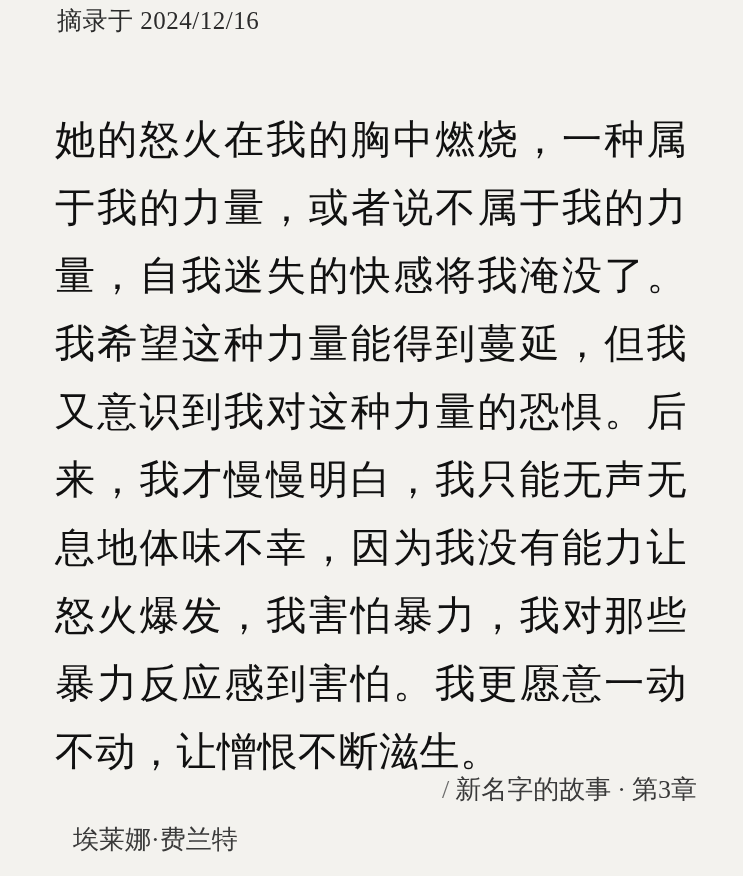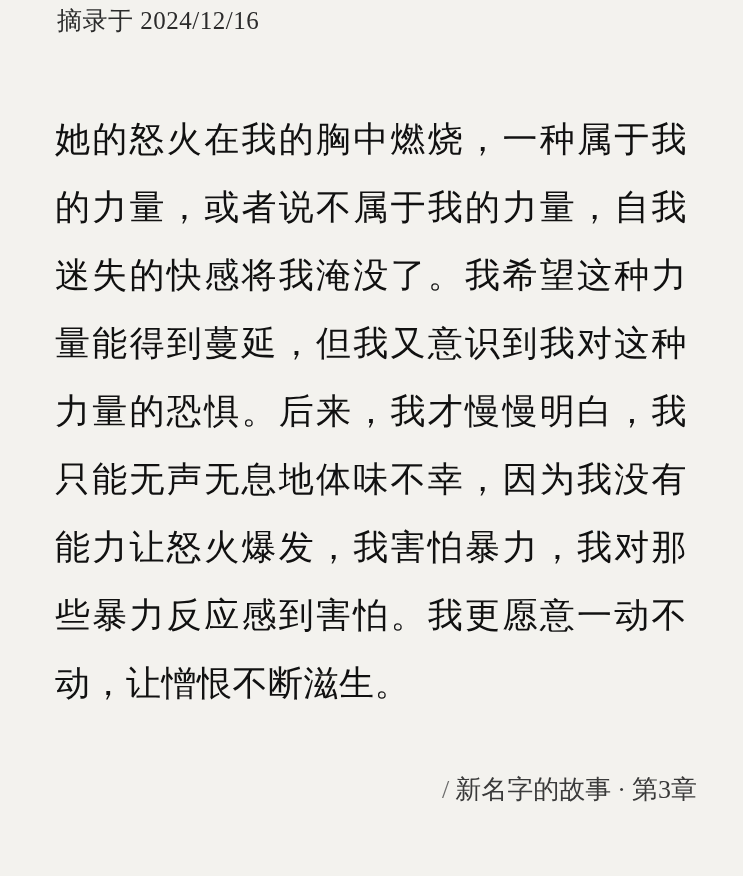--- a/index.html
+++ b/index.html
@@ -29,21 +29,21 @@
     letter-spacing: 0.5px;
     color: #2b2b2b;
     font-family: "Liberation Serif", "DejaVu Serif", serif;
     white-space: nowrap;
   }
   .quote-body {
     position: absolute;
     top: 106px;
     left: 55px;
     width: 632px;
-    font-size: 35px;
+    font-size: 40px;
     line-height: 68px;
     letter-spacing: 0.5px;
     color: #111111;
     text-align: justify;
     text-justify: inter-ideograph;
     font-family: "Liberation Serif", "DejaVu Serif", serif;
   }
   .attribution {
     position: absolute;
     left: 57px;
@@ -80,15 +80,16 @@
 <div class="page">
 
   <div class="excerpt-date">摘录于 2024/12/16</div>
 
   <div class="quote-body">她的怒火在我的胸中燃烧，一种属于我的力量，或者说不属于我的力量，自我迷失的快感将我淹没了。我希望这种力量能得到蔓延，但我又意识到我对这种力量的恐惧。后来，我才慢慢明白，我只能无声无息地体味不幸，因为我没有能力让怒火爆发，我害怕暴力，我对那些暴力反应感到害怕。我更愿意一动不动，让憎恨不断滋生。</div>
 
   <div class="attribution">
     <div class="source-line">
       <span class="source-slash">/</span><span>新名字的故事</span><span class="source-sep">·</span><span>第3章</span>
     </div>
+    <div class="author-line">埃莱娜·费兰特</div>
   </div>
 
 </div>
 
 </body></html>

